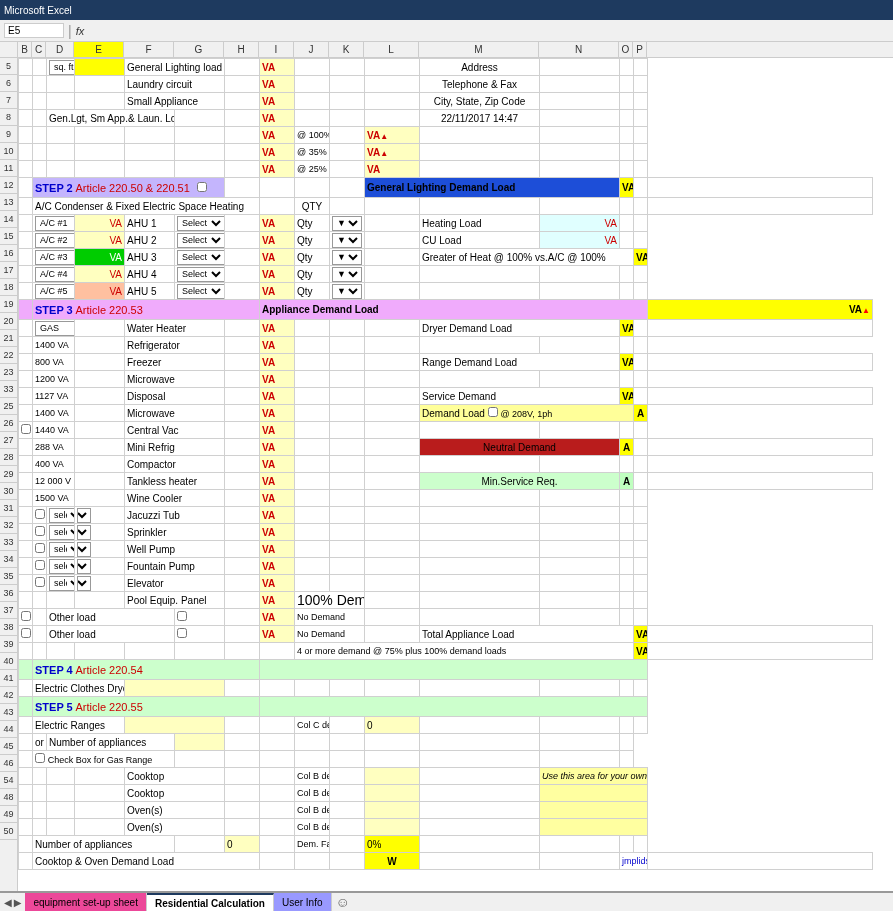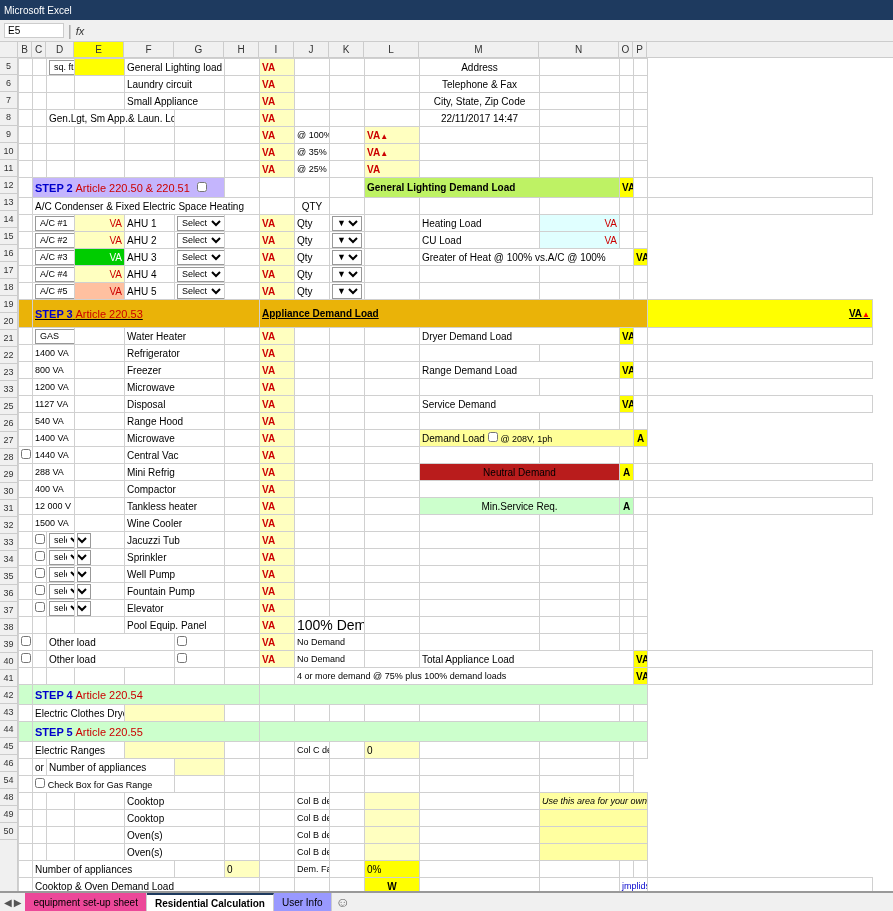--- a/index.html
+++ b/index.html
@@ -297,21 +297,21 @@
               <td></td>
               <td colspan="5" style="background:#c4b5fd;">
                 <span class="step-text">STEP 2</span>
                 <span class="article-text">  Article 220.50 &amp; 220.51</span>
                 <input type="checkbox" style="margin-left: 4px;">
               </td>
               <td></td>
               <td></td>
               <td></td>
               <td></td>
-              <td colspan="3" style="background:#bef264;">
+              <td colspan="3" style="background:#1d4ed8;">
                 <span class="bold">General Lighting Demand Load</span>
               </td>
               <td class="yellow-bg right bold">VA</td>
               <td></td>
               <td></td>
             </tr>
 
             <tr>
               <td></td>
               <td colspan="6">A/C Condenser &amp; Fixed Electric Space Heating</td>
@@ -438,21 +438,21 @@
               <td>
                 <select style="width:30px"><option>▼</option></select>
               </td>
               <td></td>
               <td></td>
               <td></td>
               <td></td>
               <td></td>
             </tr>
 
-            <tr style="height:28px; background:#eab308;text-decoration:underline;">
+            <tr style="height:20px; background:#f0abfc;">
               <td></td>
               <td colspan="6">
                 <span class="step-text">STEP 3</span>
                 <span class="article-text">  Article 220.53</span>
               </td>
               <td colspan="8">
                 <span class="bold">Appliance Demand Load</span>
               </td>
               <td class="yellow-bg right bold">VA<span style="font-size:8px;color:red">▲</span></td>
             </tr>
@@ -532,35 +532,20 @@
               <td class="light-yellow"><span class="red-text bold">VA</span></td>
               <td></td>
               <td></td>
               <td></td>
               <td colspan="2">Service Demand</td>
               <td class="yellow-bg right bold">VA</td>
               <td></td>
               <td></td>
             </tr>
 
-            <tr>
-              <td></td>
-              <td colspan="2" style="font-size:9px">540 VA</td>
-              <td></td>
-              <td colspan="2">Range Hood</td>
-              <td></td>
-              <td class="light-yellow"><span class="red-text bold">VA</span></td>
-              <td></td>
-              <td></td>
-              <td></td>
-              <td></td>
-              <td></td>
-              <td></td>
-              <td></td>
-            </tr>
 
             <tr>
               <td></td>
               <td colspan="2" style="font-size:9px">1400 VA</td>
               <td></td>
               <td colspan="2">Microwave</td>
               <td></td>
               <td class="light-yellow"><span class="red-text bold">VA</span></td>
               <td></td>
               <td></td>

